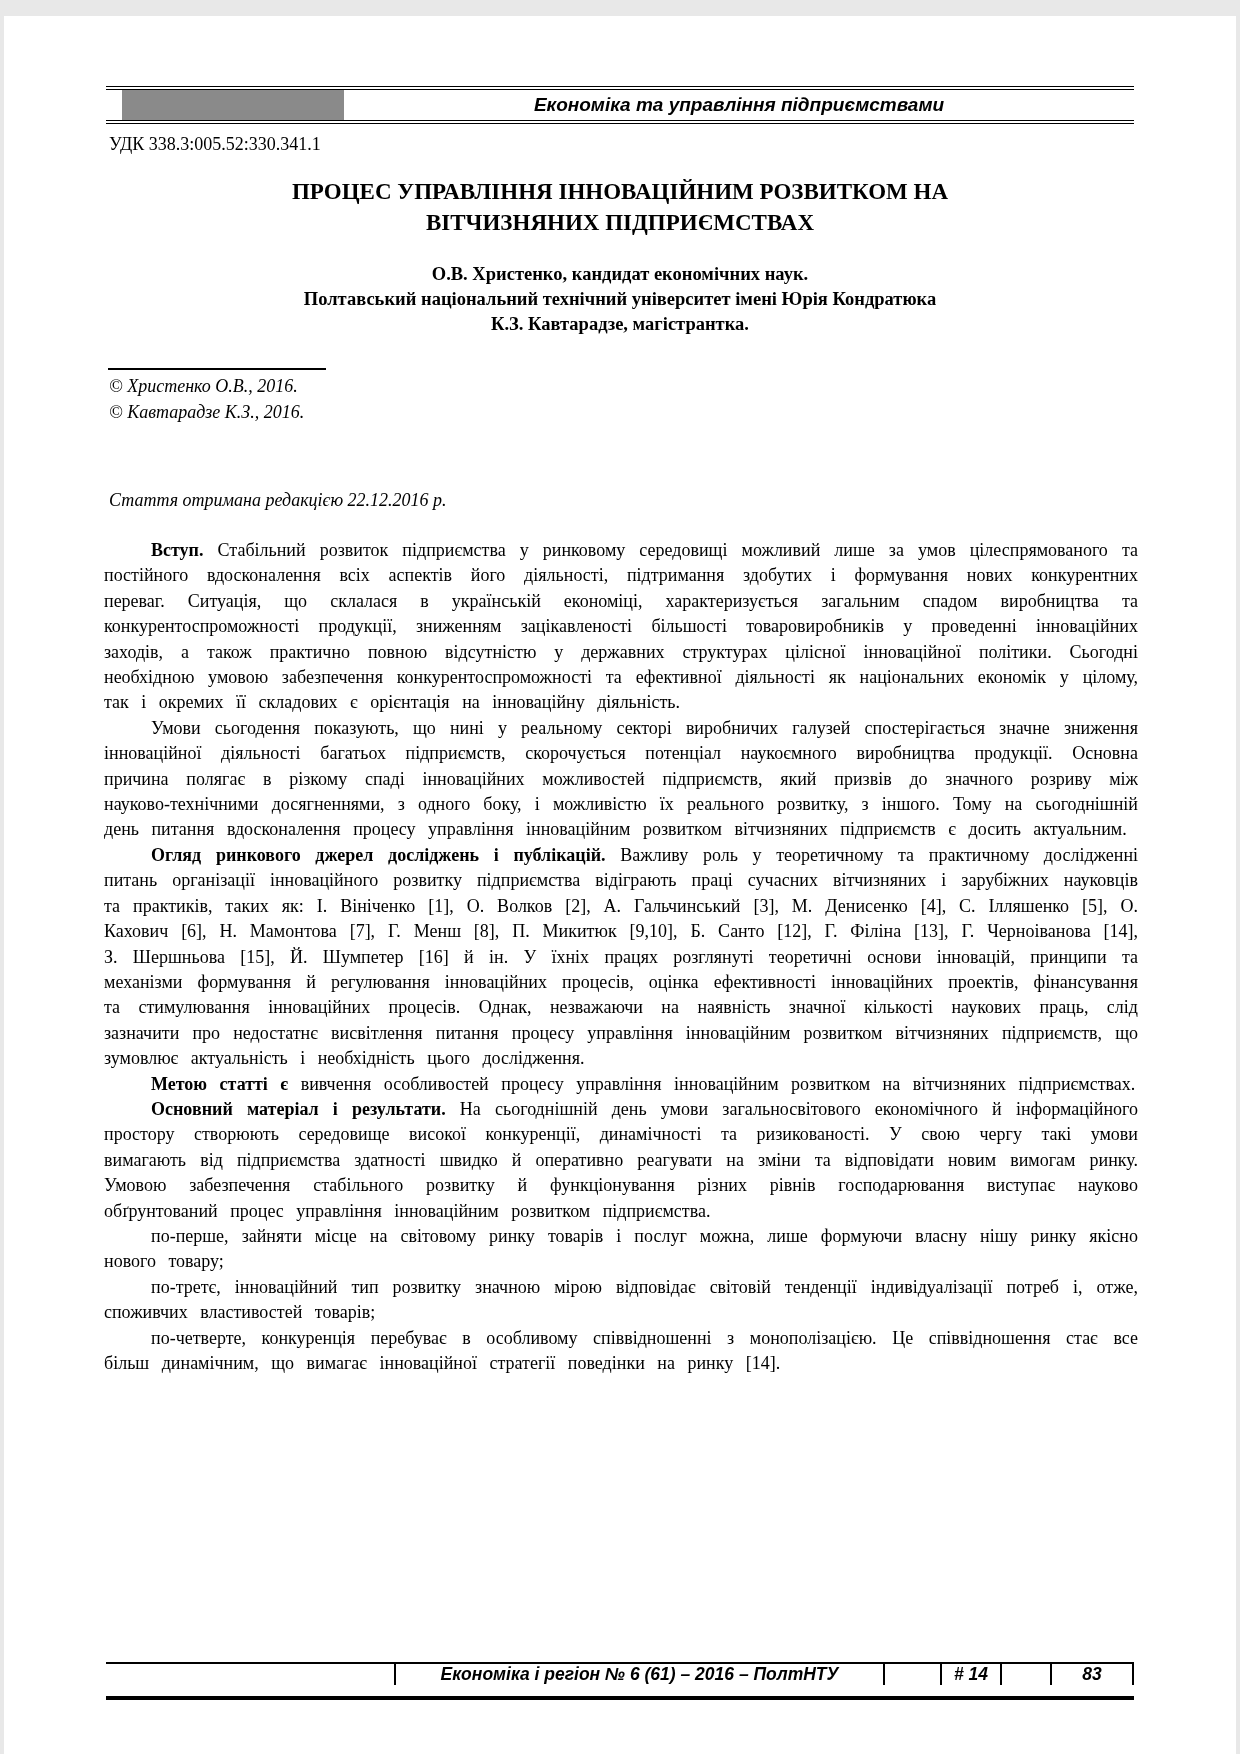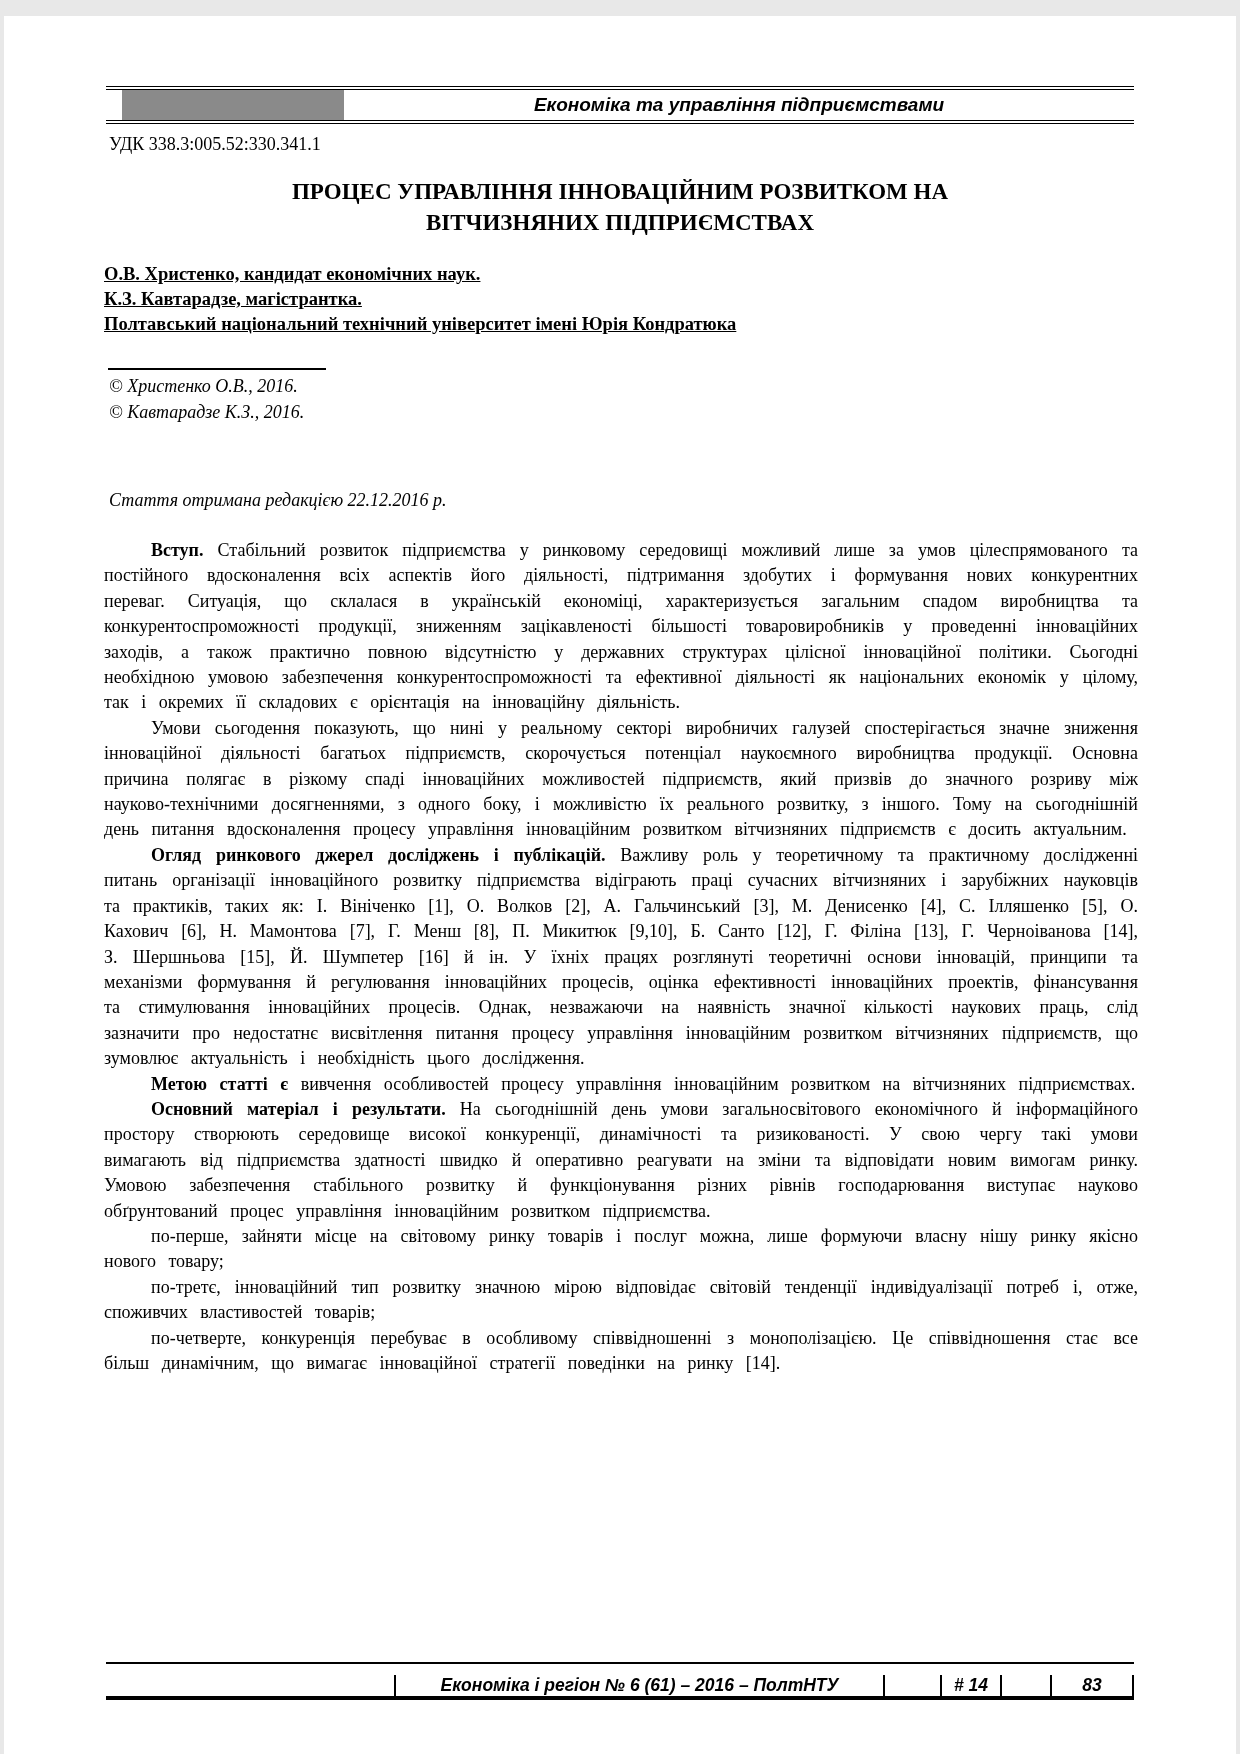--- a/index.html
+++ b/index.html
@@ -42,22 +42,23 @@
   .title {
     position:absolute; top:160px; left:100px; right:100px;
     margin:0;
     text-align:center;
     font-size:23px; font-weight:bold;
     line-height:31px;
   }
   .title-line { display:block; }
   .authors {
     position:absolute; top:246px; left:100px; right:100px;
+    text-align:center;
     font-weight:bold;
-    font-size:18.5px; line-height:25px;text-decoration:underline;
+    font-size:18.5px; line-height:25px;
   }
   .footnote-rule {
     position:absolute; top:352px; left:104px;
     width:218px;
     border-top:2px solid #000;
   }
   .copyright {
     position:absolute; top:357px; left:105px;
     font-style:italic;
     font-size:18px; line-height:26px;
@@ -78,21 +79,21 @@
   }
   .body-text p { margin:0; text-indent:47px; }
   .lead { font-weight:bold; }
 
   
   .footer-band {
     position:absolute; left:102px; right:102px; top:1646px;
     height:32px;
     border-top:2px solid #000;
     border-bottom:4px solid #000;
-    display:flex; align-items:flex-end;
+    display:flex; align-items:flex-start;
     background:#fff;
     font-family:"Liberation Sans", sans-serif;
     font-weight:bold; font-style:italic;
     font-size:17.5px;
   }
   .fc { display:flex; align-items:center; justify-content:center; }
   .fc-gray  { background:#8a8a8a; }
   .fc-white { background:#fff; border-left:2px solid #000; border-right:2px solid #000; }
   .fc-g1 { width:270px; margin-left:18px; }
   .fc-journal { flex:1; }
@@ -113,22 +114,22 @@
 
   <div class="udc">УДК 338.3:005.52:330.341.1</div>
 
   <h1 class="title">
     <span class="title-line">ПРОЦЕС УПРАВЛІННЯ ІННОВАЦІЙНИМ РОЗВИТКОМ НА</span>
     <span class="title-line">ВІТЧИЗНЯНИХ ПІДПРИЄМСТВАХ</span>
   </h1>
 
   <div class="authors">
     <div>О.В. Христенко, кандидат економічних наук.</div>
+    <div>Полтавський національний технічний університет імені Юрія Кондратюка</div>
     <div>К.З. Кавтарадзе, магістрантка.</div>
-    <div>Полтавський національний технічний університет імені Юрія Кондратюка</div>
   </div>
 
   <div class="footnote-rule"></div>
 
   <div class="copyright">
     <div>© Христенко О.В., 2016.</div>
     <div>© Кавтарадзе К.З., 2016.</div>
   </div>
 
   <div class="received">Стаття отримана редакцією 22.12.2016 р.</div>

